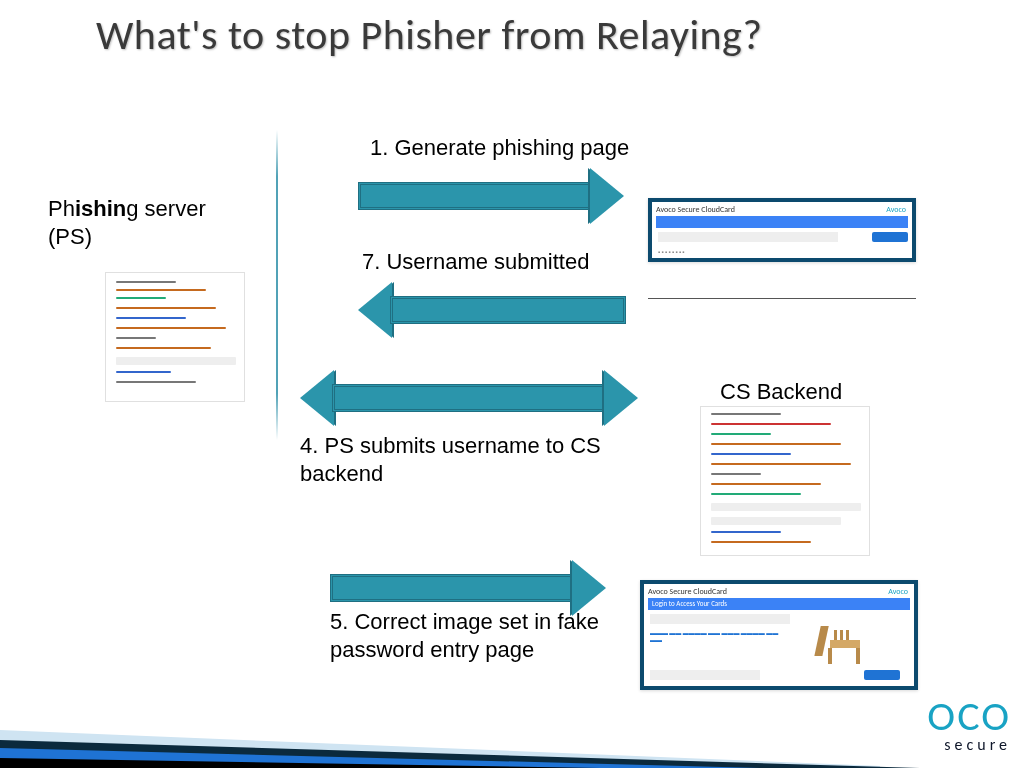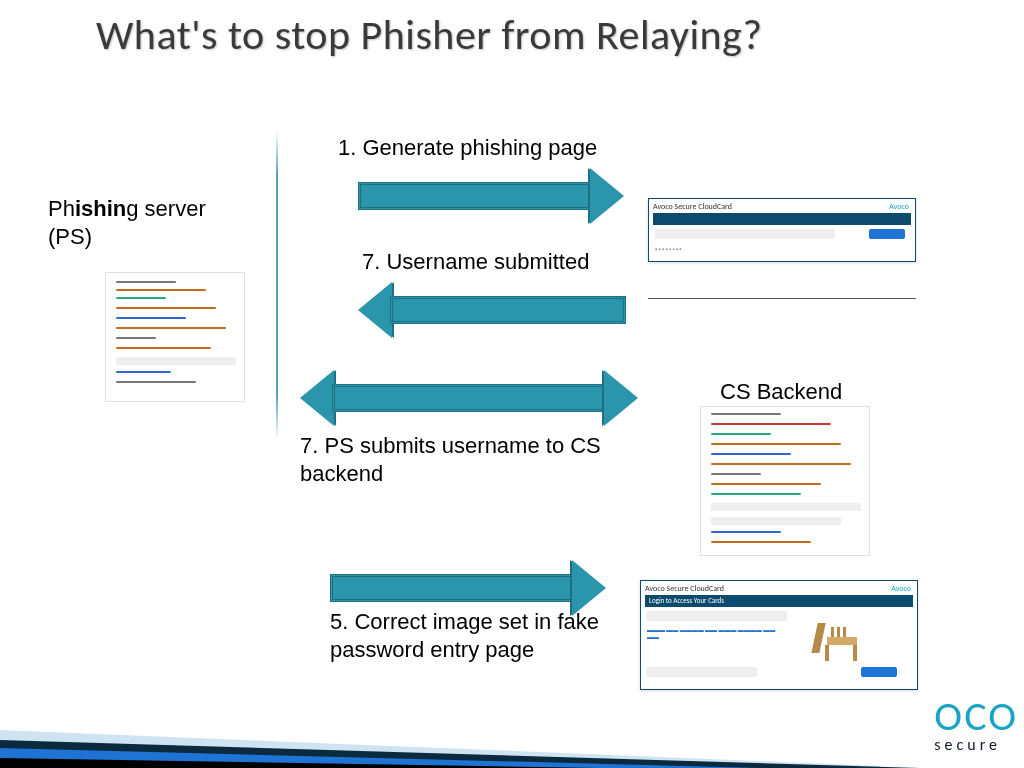--- a/index.html
+++ b/index.html
@@ -10,69 +10,69 @@
   .label { position: absolute; font-size: 22px; color: #000; font-family: Verdana, "Segoe UI", Arial, sans-serif; line-height: 1.25; }
   .ps-label b { font-weight: bold; }
   .divider { position: absolute; left: 276px; top: 130px; width: 2px; height: 310px; background: linear-gradient(to bottom, rgba(62,152,175,0.0), rgba(62,152,175,0.9) 15%, rgba(62,152,175,0.9) 85%, rgba(62,152,175,0.0)); }
   
   .arrow { position: absolute; }
   .shaft { position: absolute; background: #2b95ab; border: 3px double #1f6f82; }
   .head { position: absolute; width: 0; height: 0; }
   .head-r { border-top: 28px solid transparent; border-bottom: 28px solid transparent; border-left: 34px solid #2b95ab; filter: drop-shadow(-2px 0 0 #1f6f82); }
   .head-l { border-top: 28px solid transparent; border-bottom: 28px solid transparent; border-right: 34px solid #2b95ab; filter: drop-shadow(2px 0 0 #1f6f82); }
   
-  .thumb { position: absolute; background: #fff; border: 1px solid #0c4a6e; box-shadow: 0 1px 3px rgba(0,0,0,0.15); }
-  .thumb .bar { position: absolute; left: 4px; right: 4px; height: 12px; background: #0c4a6e; }
+  .thumb { position: absolute; background: #fff; border: 4px solid #0c4a6e; box-shadow: 0 1px 3px rgba(0,0,0,0.15); }
+  .thumb .bar { position: absolute; left: 4px; right: 4px; height: 12px; background: #3b82f6; }
   .thumb .thdr { position: absolute; left: 4px; top: 2px; font-size: 8px; color: #333; }
   .thumb .brand { position: absolute; right: 6px; top: 2px; font-size: 8px; color: #19a3c4; }
   .thumb .gray { position: absolute; background: #eee; }
   .thumb .bluebtn { position: absolute; background: #1f73d4; border-radius: 2px; }
   .thumb .logos { position: absolute; font-size: 6px; color: #888; }
   .codethumb { position: absolute; background: #fff; border: 1px solid #e0e0e0; }
   .codethumb .ln { position: absolute; left: 10px; height: 2px; border-radius: 1px; }
   
   .accent { position: absolute; left: 0; bottom: 0; width: 1024px; height: 90px; pointer-events: none; }
   
-  .logo { position: absolute; right: 6px; bottom: 14px; }
+  .logo { position: absolute; right: 13px; bottom: 14px; text-align: right; }
   .logo .big { font-size: 42px; letter-spacing: 2px; color: #19a3c4; font-weight: 400; line-height: 0.9; }
   .logo .sub { font-size: 16px; letter-spacing: 4px; color: #0f172a; }
 </style>
 </head>
 <body>
 
 <div class="slide">
 
   <div class="title">What's to stop Phisher from Relaying?</div>
 
   <div class="divider"></div>
 
   <div class="label" style="left:720px; top:378px;">CS Backend</div>
 
   <div class="label ps-label" style="left:48px; top:195px; width:200px;">
     <span>Ph</span><b>ishin</b><span>g server (PS)</span>
   </div>
 
-  <div class="step" style="left:338px; top:134px;">1. Generate phishing page</div>
+  <div class="step" style="left:370px; top:134px;">1. Generate phishing page</div>
   <div class="arrow" style="left:358px; top:168px; width:270px; height:56px;">
     <div class="shaft" style="left:0; top:14px; width:236px; height:28px;"></div>
     <div class="head head-r" style="left:232px; top:0;"></div>
   </div>
 
   <div class="step" style="left:362px; top:248px;">7. Username submitted</div>
   <div class="arrow" style="left:358px; top:282px; width:270px; height:56px;">
     <div class="head head-l" style="left:0; top:0;"></div>
     <div class="shaft" style="left:32px; top:14px; width:236px; height:28px;"></div>
   </div>
 
   <div class="arrow" style="left:300px; top:370px; width:340px; height:56px;">
     <div class="head head-l" style="left:0; top:0;"></div>
     <div class="shaft" style="left:32px; top:14px; width:276px; height:28px;"></div>
     <div class="head head-r" style="left:304px; top:0;"></div>
   </div>
-  <div class="step" style="left:300px; top:432px; width:340px;">7. PS submits username to CS backend</div>
+  <div class="step" style="left:300px; top:432px; width:340px;">4. PS submits username to CS backend</div>
 
   <div class="arrow" style="left:330px; top:560px; width:280px; height:56px;">
     <div class="shaft" style="left:0; top:14px; width:246px; height:28px;"></div>
     <div class="head head-r" style="left:242px; top:0;"></div>
   </div>
   <div class="step" style="left:330px; top:608px; width:290px;">5. Correct image set in fake password entry page</div>
 
   <div class="thumb" style="left:648px; top:198px; width:268px; height:64px;">
     <div class="thdr">Avoco Secure CloudCard</div>
     <div class="brand">Avoco</div>

